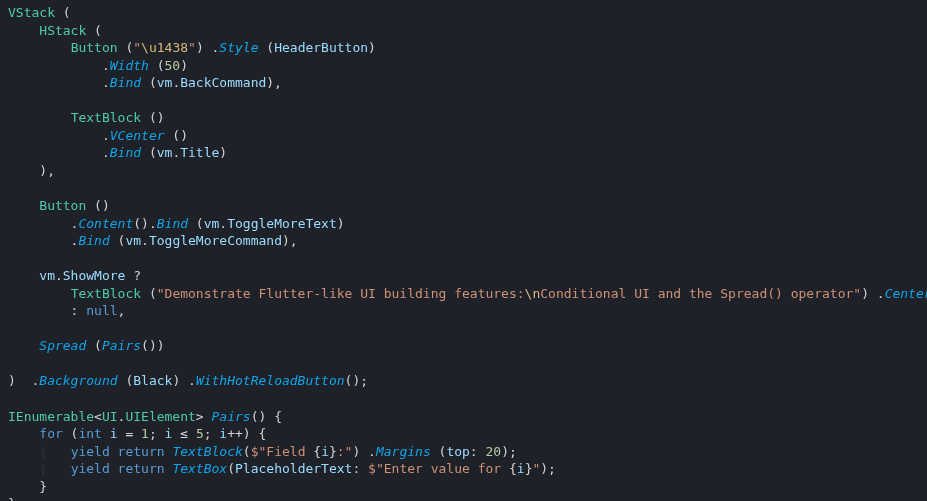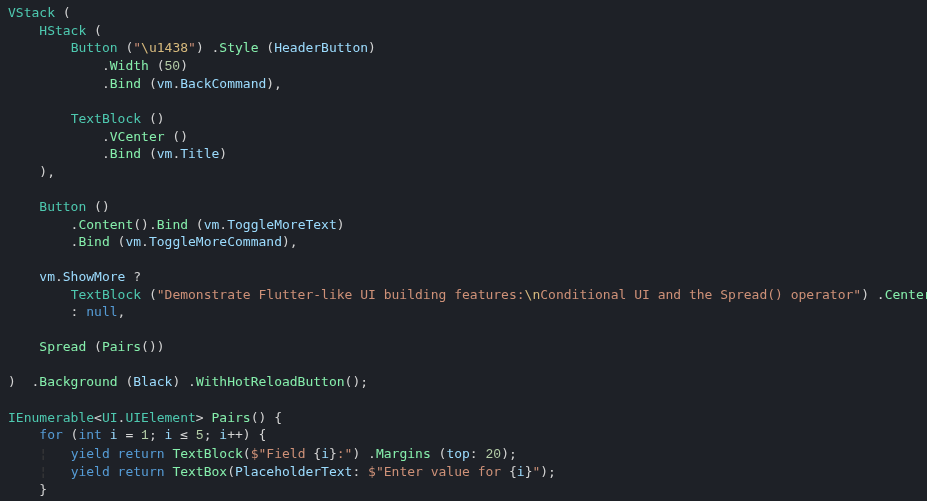--- a/index.html
+++ b/index.html
@@ -14,24 +14,24 @@
     height: 501px;
     overflow: hidden;
   }
   pre.code {
     margin: 0;
     padding: 4px 0 0 8px;
     white-space: pre;
   }
   .t-type    { color: #4ec9b0; text-align: right; }  
   .t-key     { color: #569cd6; margin-top: 20px; }  
-  .t-method  { color: #86efac; }  
+  .t-method  { color: #0ea5e9; font-style: italic; }  
   .t-string  { color: #ce9178; }  
   .t-esc     { color: #d7ba7d; text-align: right; }  
   .t-var     { color: #9cdcfe; text-align: center; }  
-  .t-num     { color: #b5cea8; font-family: Liberation Mono, monospace; }
+  .t-num     { color: #b5cea8; }
   .t-punct   { color: #d4d4d4; }
   .indent-guide { color: #3c3c3c; }
 </style>
 </head>
 <body>
 
 <pre class="code" id="code-block"><div><span class="t-type">VStack</span><span class="t-punct"> (</span></div><div><span>    </span><span class="t-type">HStack</span><span class="t-punct"> (</span></div><div><span>        </span><span class="t-type">Button</span><span class="t-punct"> (</span><span class="t-string">"</span><span class="t-esc">\u1438</span><span class="t-string">"</span><span class="t-punct">) .</span><span class="t-method">Style</span><span class="t-punct"> (</span><span class="t-var">HeaderButton</span><span class="t-punct">)</span></div><div><span>            .</span><span class="t-method">Width</span><span class="t-punct"> (</span><span class="t-num">50</span><span class="t-punct">)</span></div><div><span>            .</span><span class="t-method">Bind</span><span class="t-punct"> (</span><span class="t-var">vm</span><span class="t-punct">.</span><span class="t-var">BackCommand</span><span class="t-punct">),</span></div><div>&nbsp;</div><div><span>        </span><span class="t-type">TextBlock</span><span class="t-punct"> ()</span></div><div><span>            .</span><span class="t-method">VCenter</span><span class="t-punct"> ()</span></div><div><span>            .</span><span class="t-method">Bind</span><span class="t-punct"> (</span><span class="t-var">vm</span><span class="t-punct">.</span><span class="t-var">Title</span><span class="t-punct">)</span></div><div><span>    ),</span></div><div>&nbsp;</div><div><span>    </span><span class="t-type">Button</span><span class="t-punct"> ()</span></div><div><span>        .</span><span class="t-method">Content</span><span class="t-punct">().</span><span class="t-method">Bind</span><span class="t-punct"> (</span><span class="t-var">vm</span><span class="t-punct">.</span><span class="t-var">ToggleMoreText</span><span class="t-punct">)</span></div><div><span>        .</span><span class="t-method">Bind</span><span class="t-punct"> (</span><span class="t-var">vm</span><span class="t-punct">.</span><span class="t-var">ToggleMoreCommand</span><span class="t-punct">),</span></div><div>&nbsp;</div><div><span>    </span><span class="t-var">vm</span><span class="t-punct">.</span><span class="t-var">ShowMore</span><span class="t-punct"> ?</span></div><div><span>        </span><span class="t-type">TextBlock</span><span class="t-punct"> (</span><span class="t-string">"Demonstrate Flutter-like UI building features:</span><span class="t-esc">\n</span><span class="t-string">Conditional UI and the Spread() operator"</span><span class="t-punct">) .</span><span class="t-method">Center</span></div><div><span>        : </span><span class="t-key">null</span><span class="t-punct">,</span></div><div>&nbsp;</div><div><span>    </span><span class="t-method">Spread</span><span class="t-punct"> (</span><span class="t-method">Pairs</span><span class="t-punct">())</span></div><div>&nbsp;</div><div><span class="t-punct">)  .</span><span class="t-method">Background</span><span class="t-punct"> (</span><span class="t-var">Black</span><span class="t-punct">) .</span><span class="t-method">WithHotReloadButton</span><span class="t-punct">();</span></div><div>&nbsp;</div><div><span class="t-type">IEnumerable</span><span class="t-punct">&lt;</span><span class="t-type">UI</span><span class="t-punct">.</span><span class="t-type">UIElement</span><span class="t-punct">&gt; </span><span class="t-method">Pairs</span><span class="t-punct">() {</span></div><div><span>    </span><span class="t-key">for</span><span class="t-punct"> (</span><span class="t-key">int</span><span class="t-punct"> </span><span class="t-var">i</span><span class="t-punct"> = </span><span class="t-num">1</span><span class="t-punct">; </span><span class="t-var">i</span><span class="t-punct"> ≤ </span><span class="t-num">5</span><span class="t-punct">; </span><span class="t-var">i</span><span class="t-punct">++) {</span></div><div><span>    </span><span class="indent-guide">¦   </span><span class="t-key">yield</span><span class="t-punct"> </span><span class="t-key">return</span><span class="t-punct"> </span><span class="t-method">TextBlock</span><span class="t-punct">(</span><span class="t-string">$"Field </span><span class="t-punct">{</span><span class="t-var">i</span><span class="t-punct">}</span><span class="t-string">:"</span><span class="t-punct">) .</span><span class="t-method">Margins</span><span class="t-punct"> (</span><span class="t-var">top</span><span class="t-punct">: </span><span class="t-num">20</span><span class="t-punct">);</span></div><div><span>    </span><span class="indent-guide">¦   </span><span class="t-key">yield</span><span class="t-punct"> </span><span class="t-key">return</span><span class="t-punct"> </span><span class="t-method">TextBox</span><span class="t-punct">(</span><span class="t-var">PlaceholderText</span><span class="t-punct">: </span><span class="t-string">$"Enter value for </span><span class="t-punct">{</span><span class="t-var">i</span><span class="t-punct">}</span><span class="t-string">"</span><span class="t-punct">);</span></div><div><span>    }</span></div><div><span class="t-punct">}</span></div></pre>
 
 </body></html>

